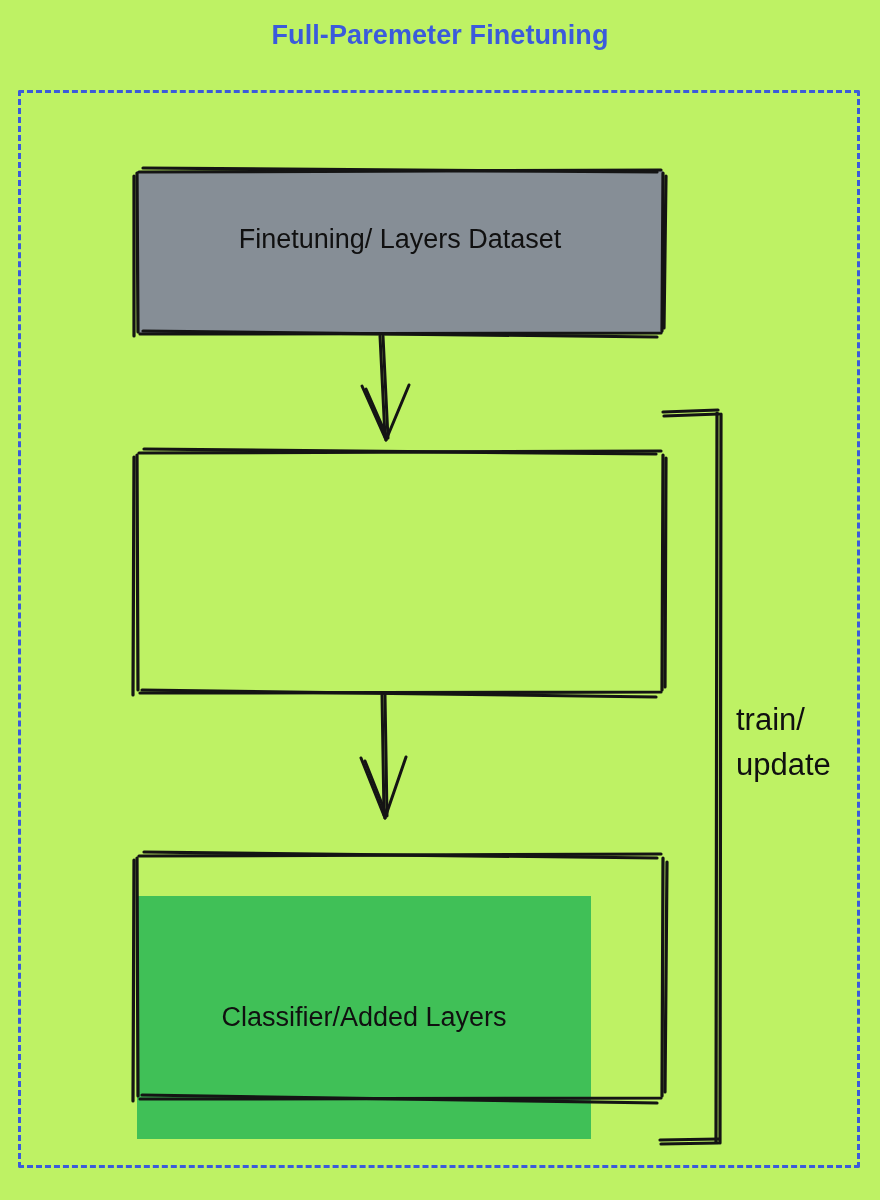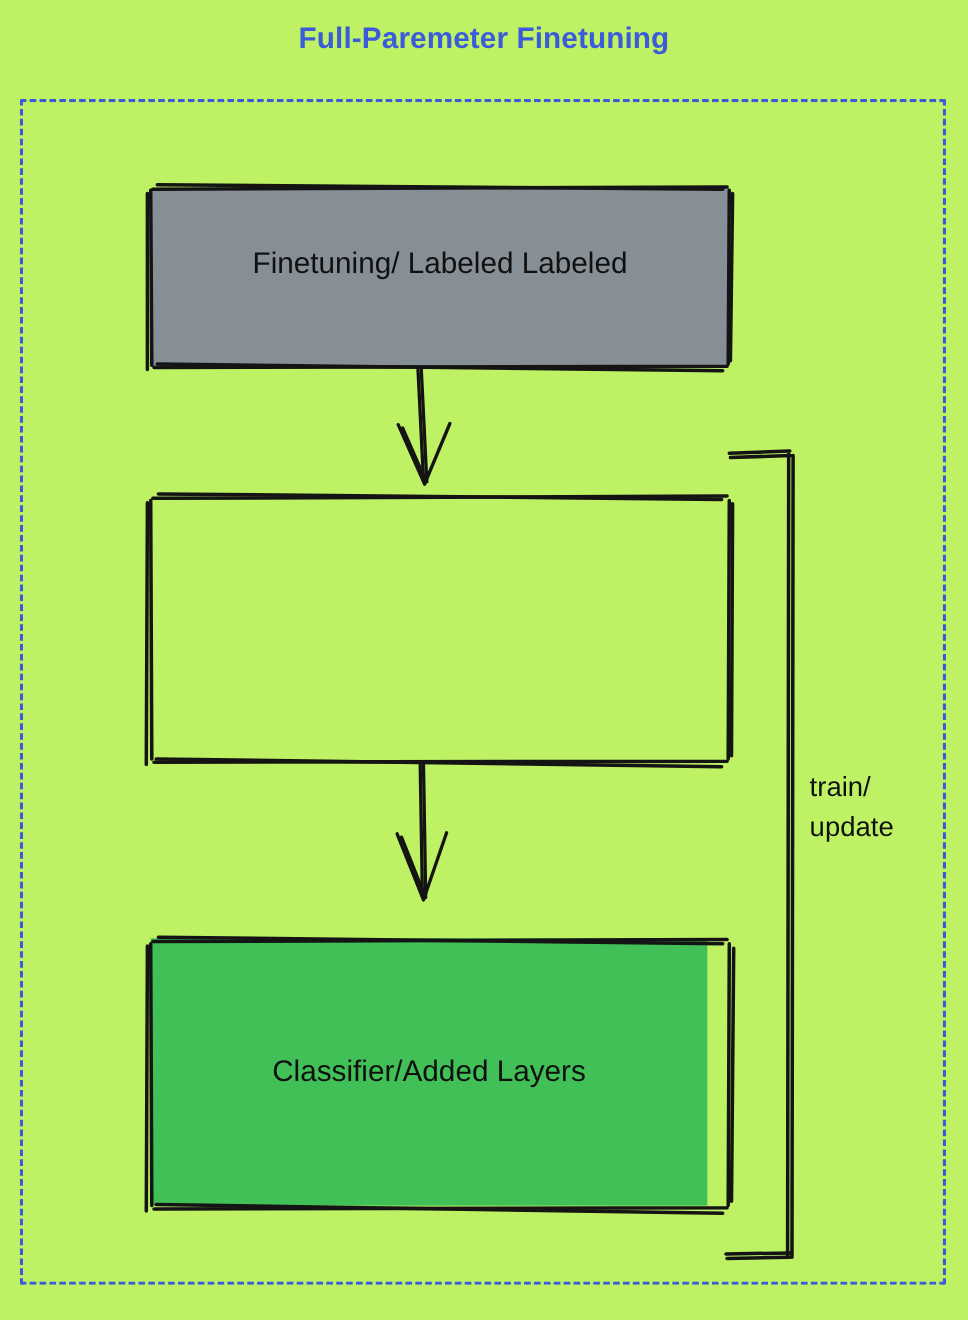--- a/index.html
+++ b/index.html
@@ -87,50 +87,50 @@
   }
   #node-pretrained {
     left: 137px;
     top: 452px;
     width: 526px;
     height: 240px;
     background: #4c6ef5;
   }
   #node-classifier {
     left: 137px;
-    top: 853px;
-    width: 506px;
+    top: 896px;
+    width: 454px;
     height: 243px;
     background: #40c057;
   }
 
   
   #loop-label {
     position: absolute;
     left: 736px;
     top: 698px;
     width: 120px;
-    font-size: 25px;
+    font-size: 31px;
     color: #101010;
     line-height: 1.45;
     text-align: left;
     white-space: pre-line;
   }
 </style>
 </head>
 <body>
 
 <div id="canvas">
 
   <div id="diagram-title">Full-Paremeter Finetuning</div>
 
   <div id="dashed-frame"></div>
 
   <div class="node" id="node-dataset">
-    <span class="node-label">Finetuning/ Labeled Labeled</span>
+    <span class="node-label">Finetuning/ Layers Dataset</span>
   </div>
 
 
   <div class="node" id="node-classifier">
     <span class="node-label">Classifier/Added Layers</span>
   </div>
 
   <svg id="sketch-layer" viewBox="0 0 880 1200" xmlns="http://www.w3.org/2000/svg">
 
     <g fill="none" stroke="#141414" stroke-linecap="round" stroke-linejoin="round">

